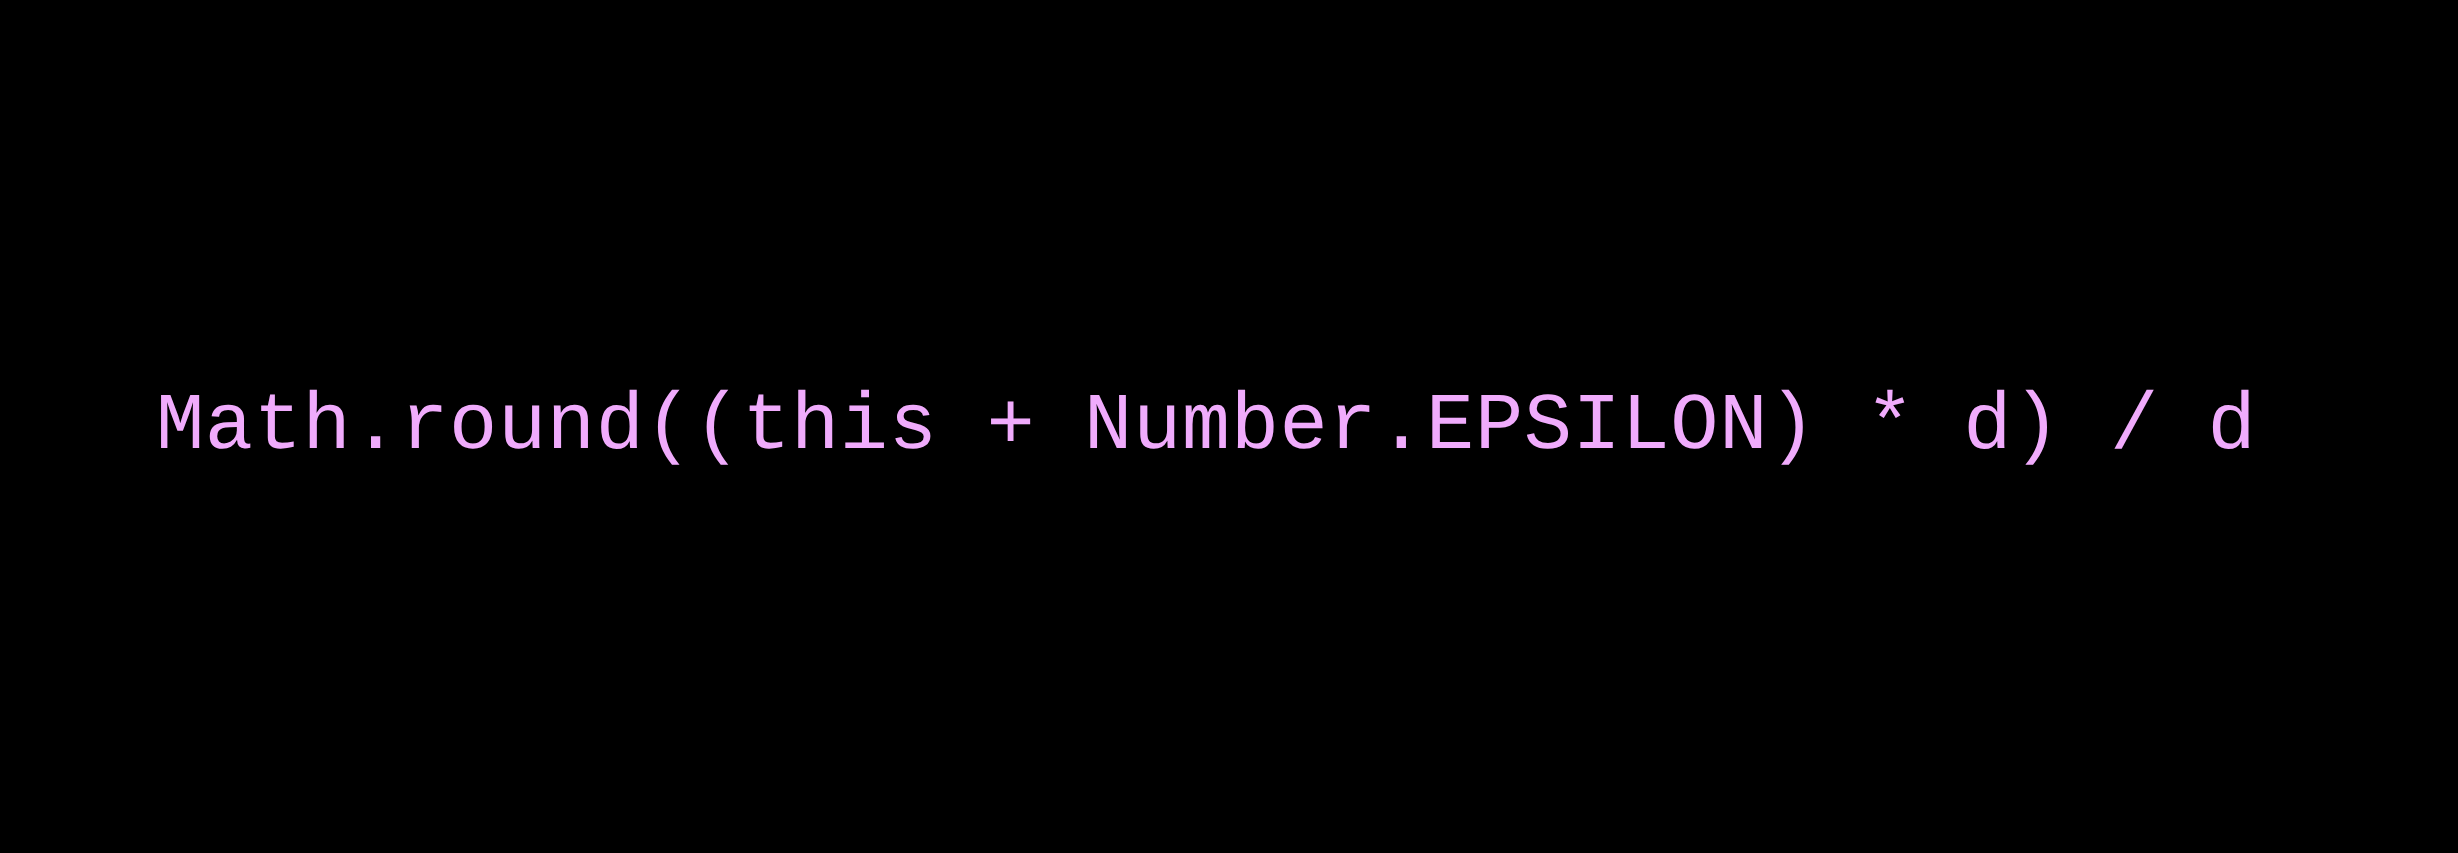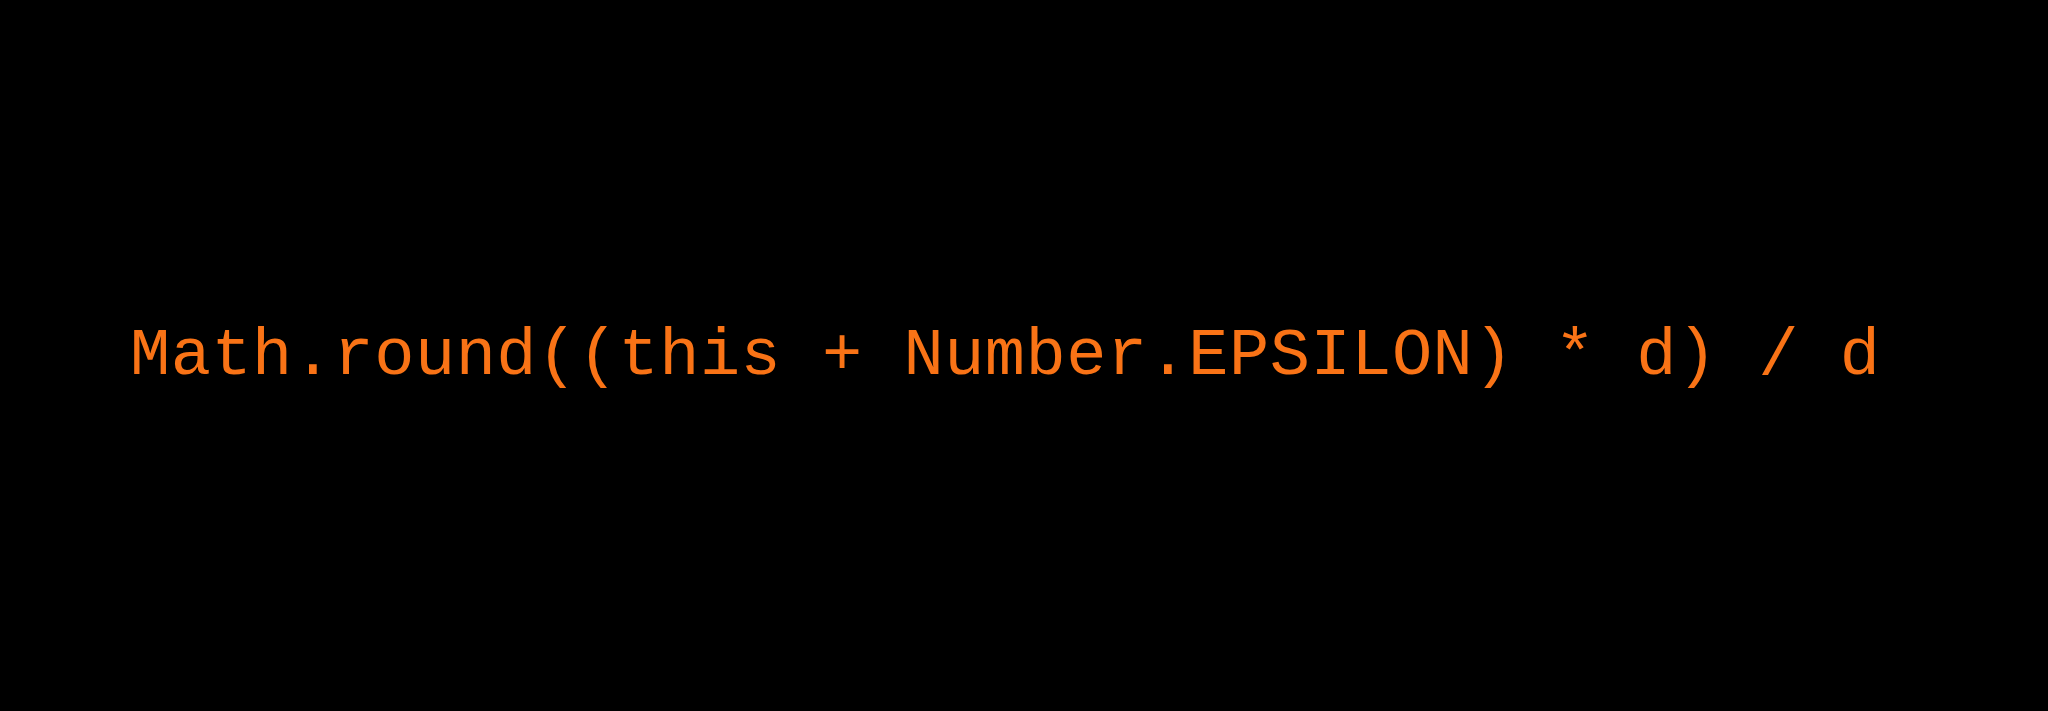--- a/index.html
+++ b/index.html
@@ -17,21 +17,21 @@
       width: 100%;
       height: 100%;
       display: flex;
       align-items: center;
       justify-content: flex-start;
       padding-left: 130px;
     }
     .code-text {
       font-family: "SF Mono", "Menlo", "Monaco", "Consolas", "Courier New", monospace;
       font-size: 67px;
-      color: #f97316;
+      color: #f0abfc;
       white-space: pre;
       letter-spacing: 0.5px;
       font-weight: 400;
     }
   </style>
 </head>
 <body>
 
 <div class="code-container">
   <span class="code-text">Math.round((this + Number.EPSILON) * d) / d</span>

